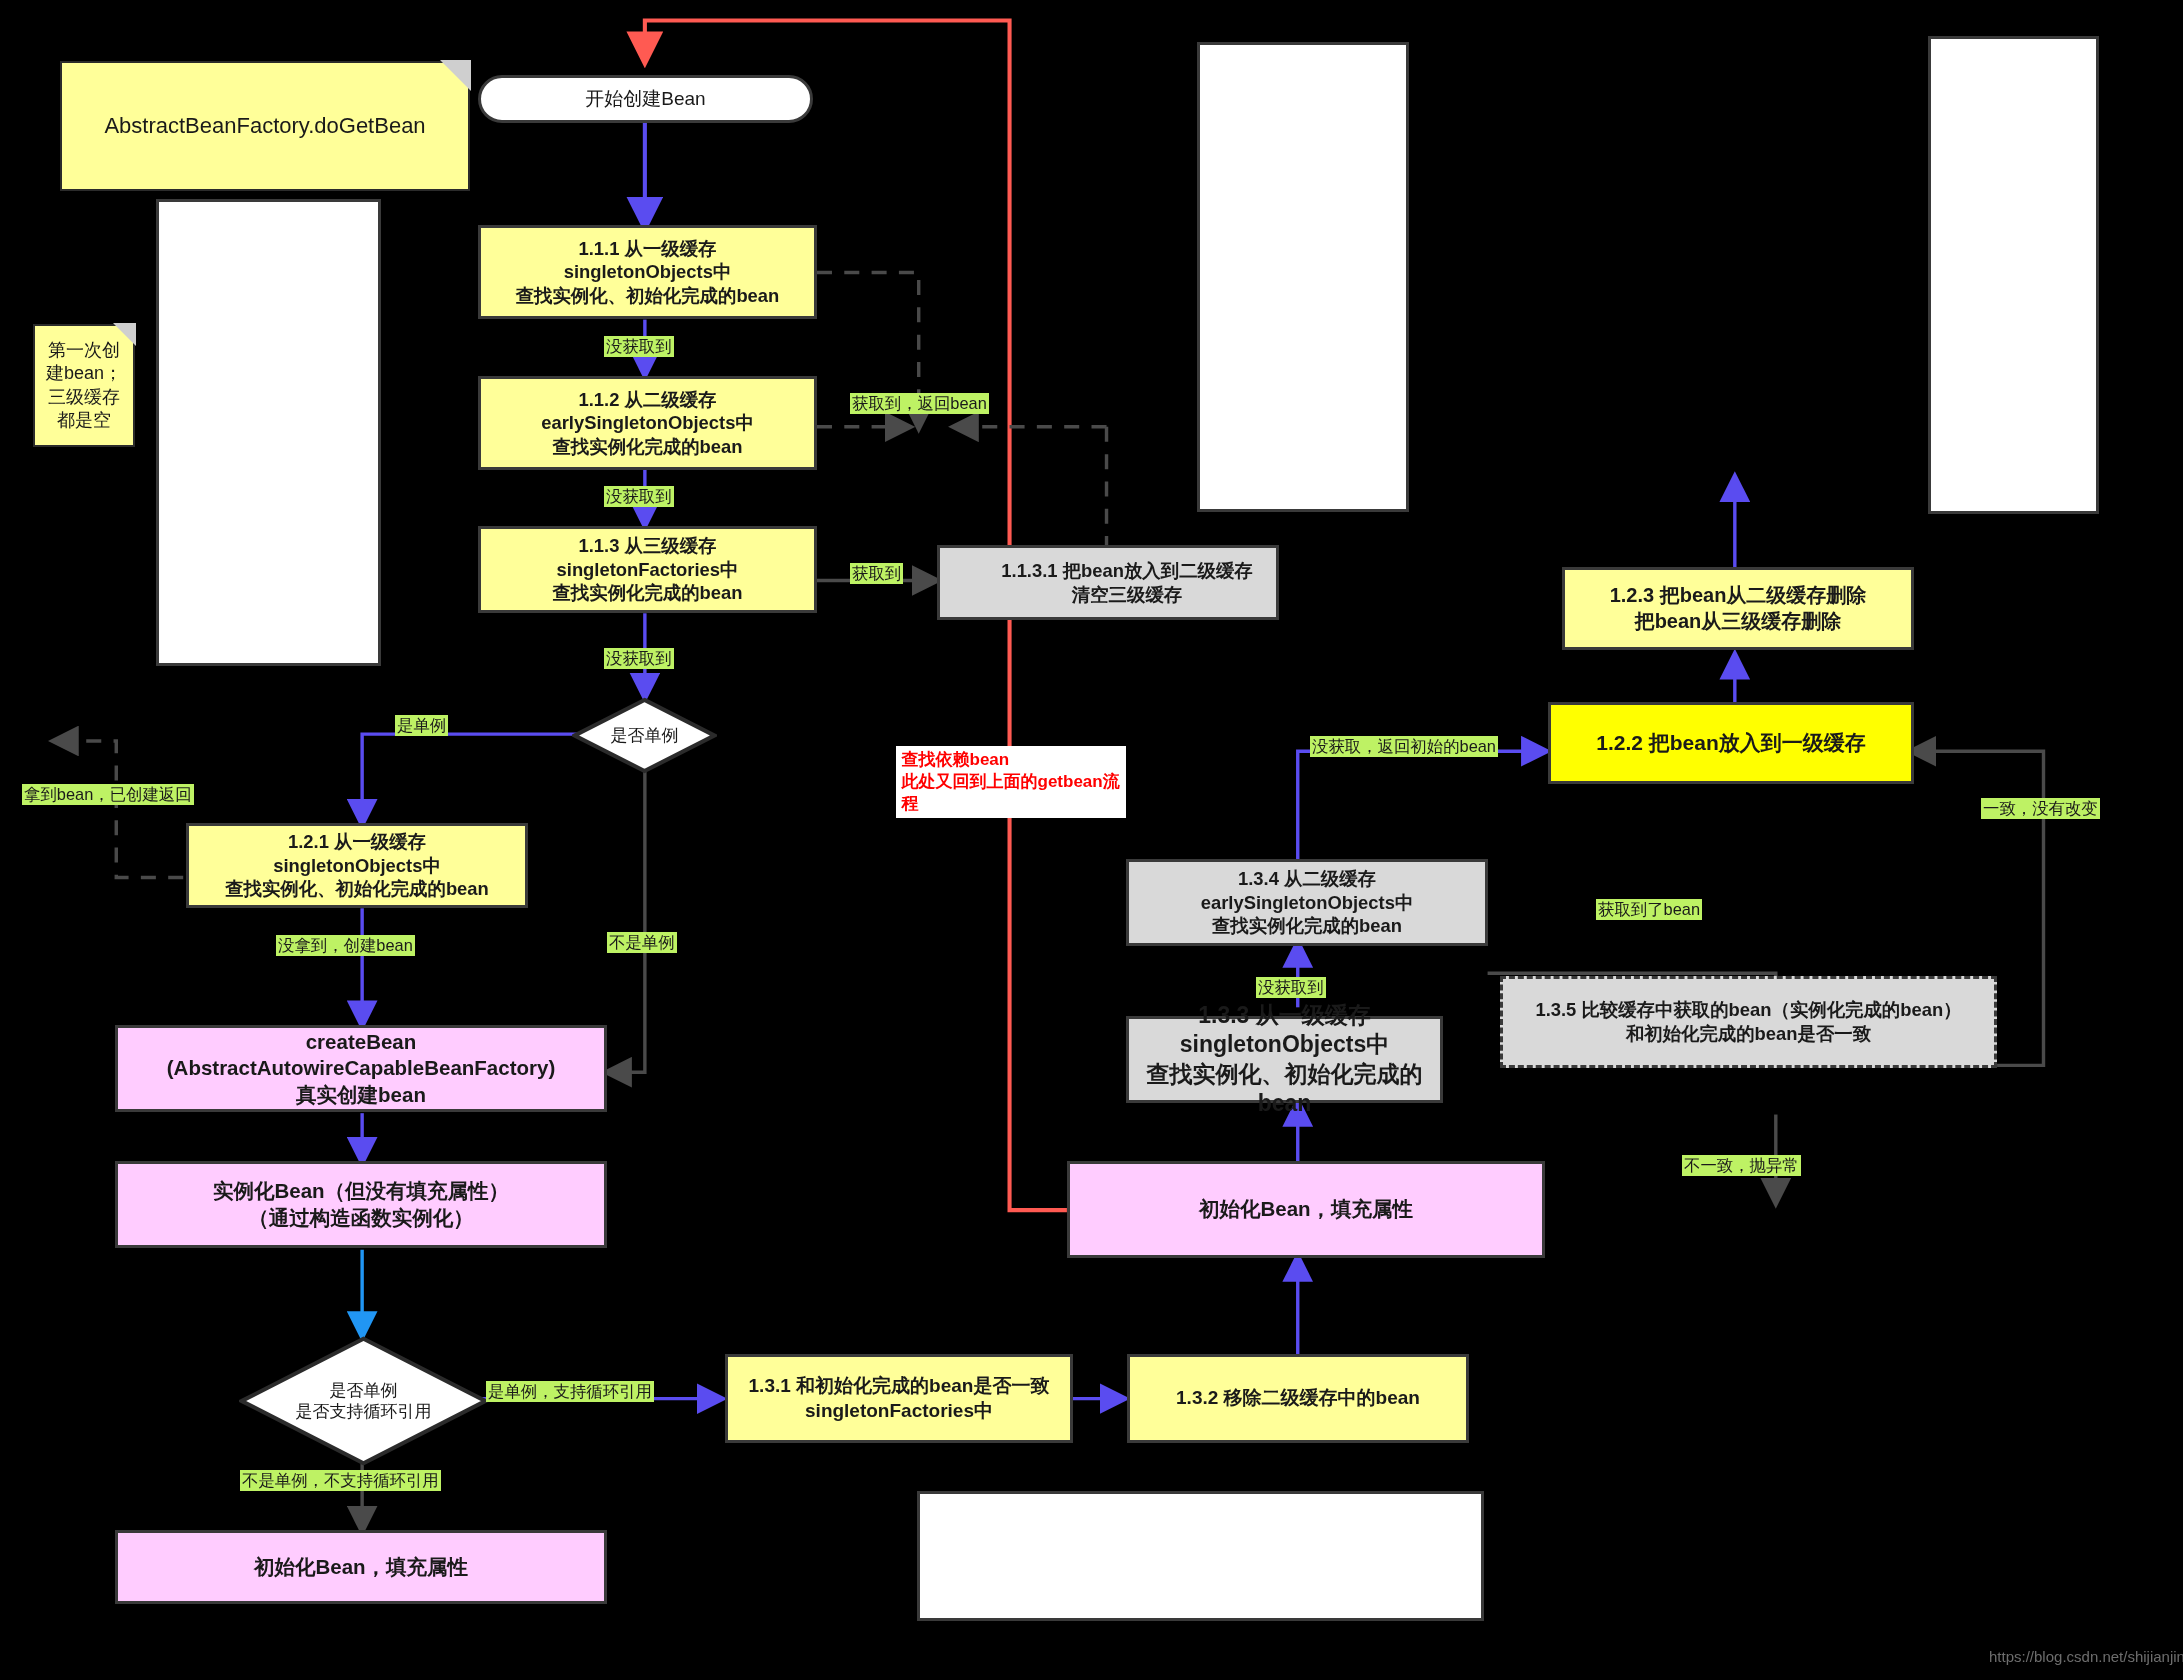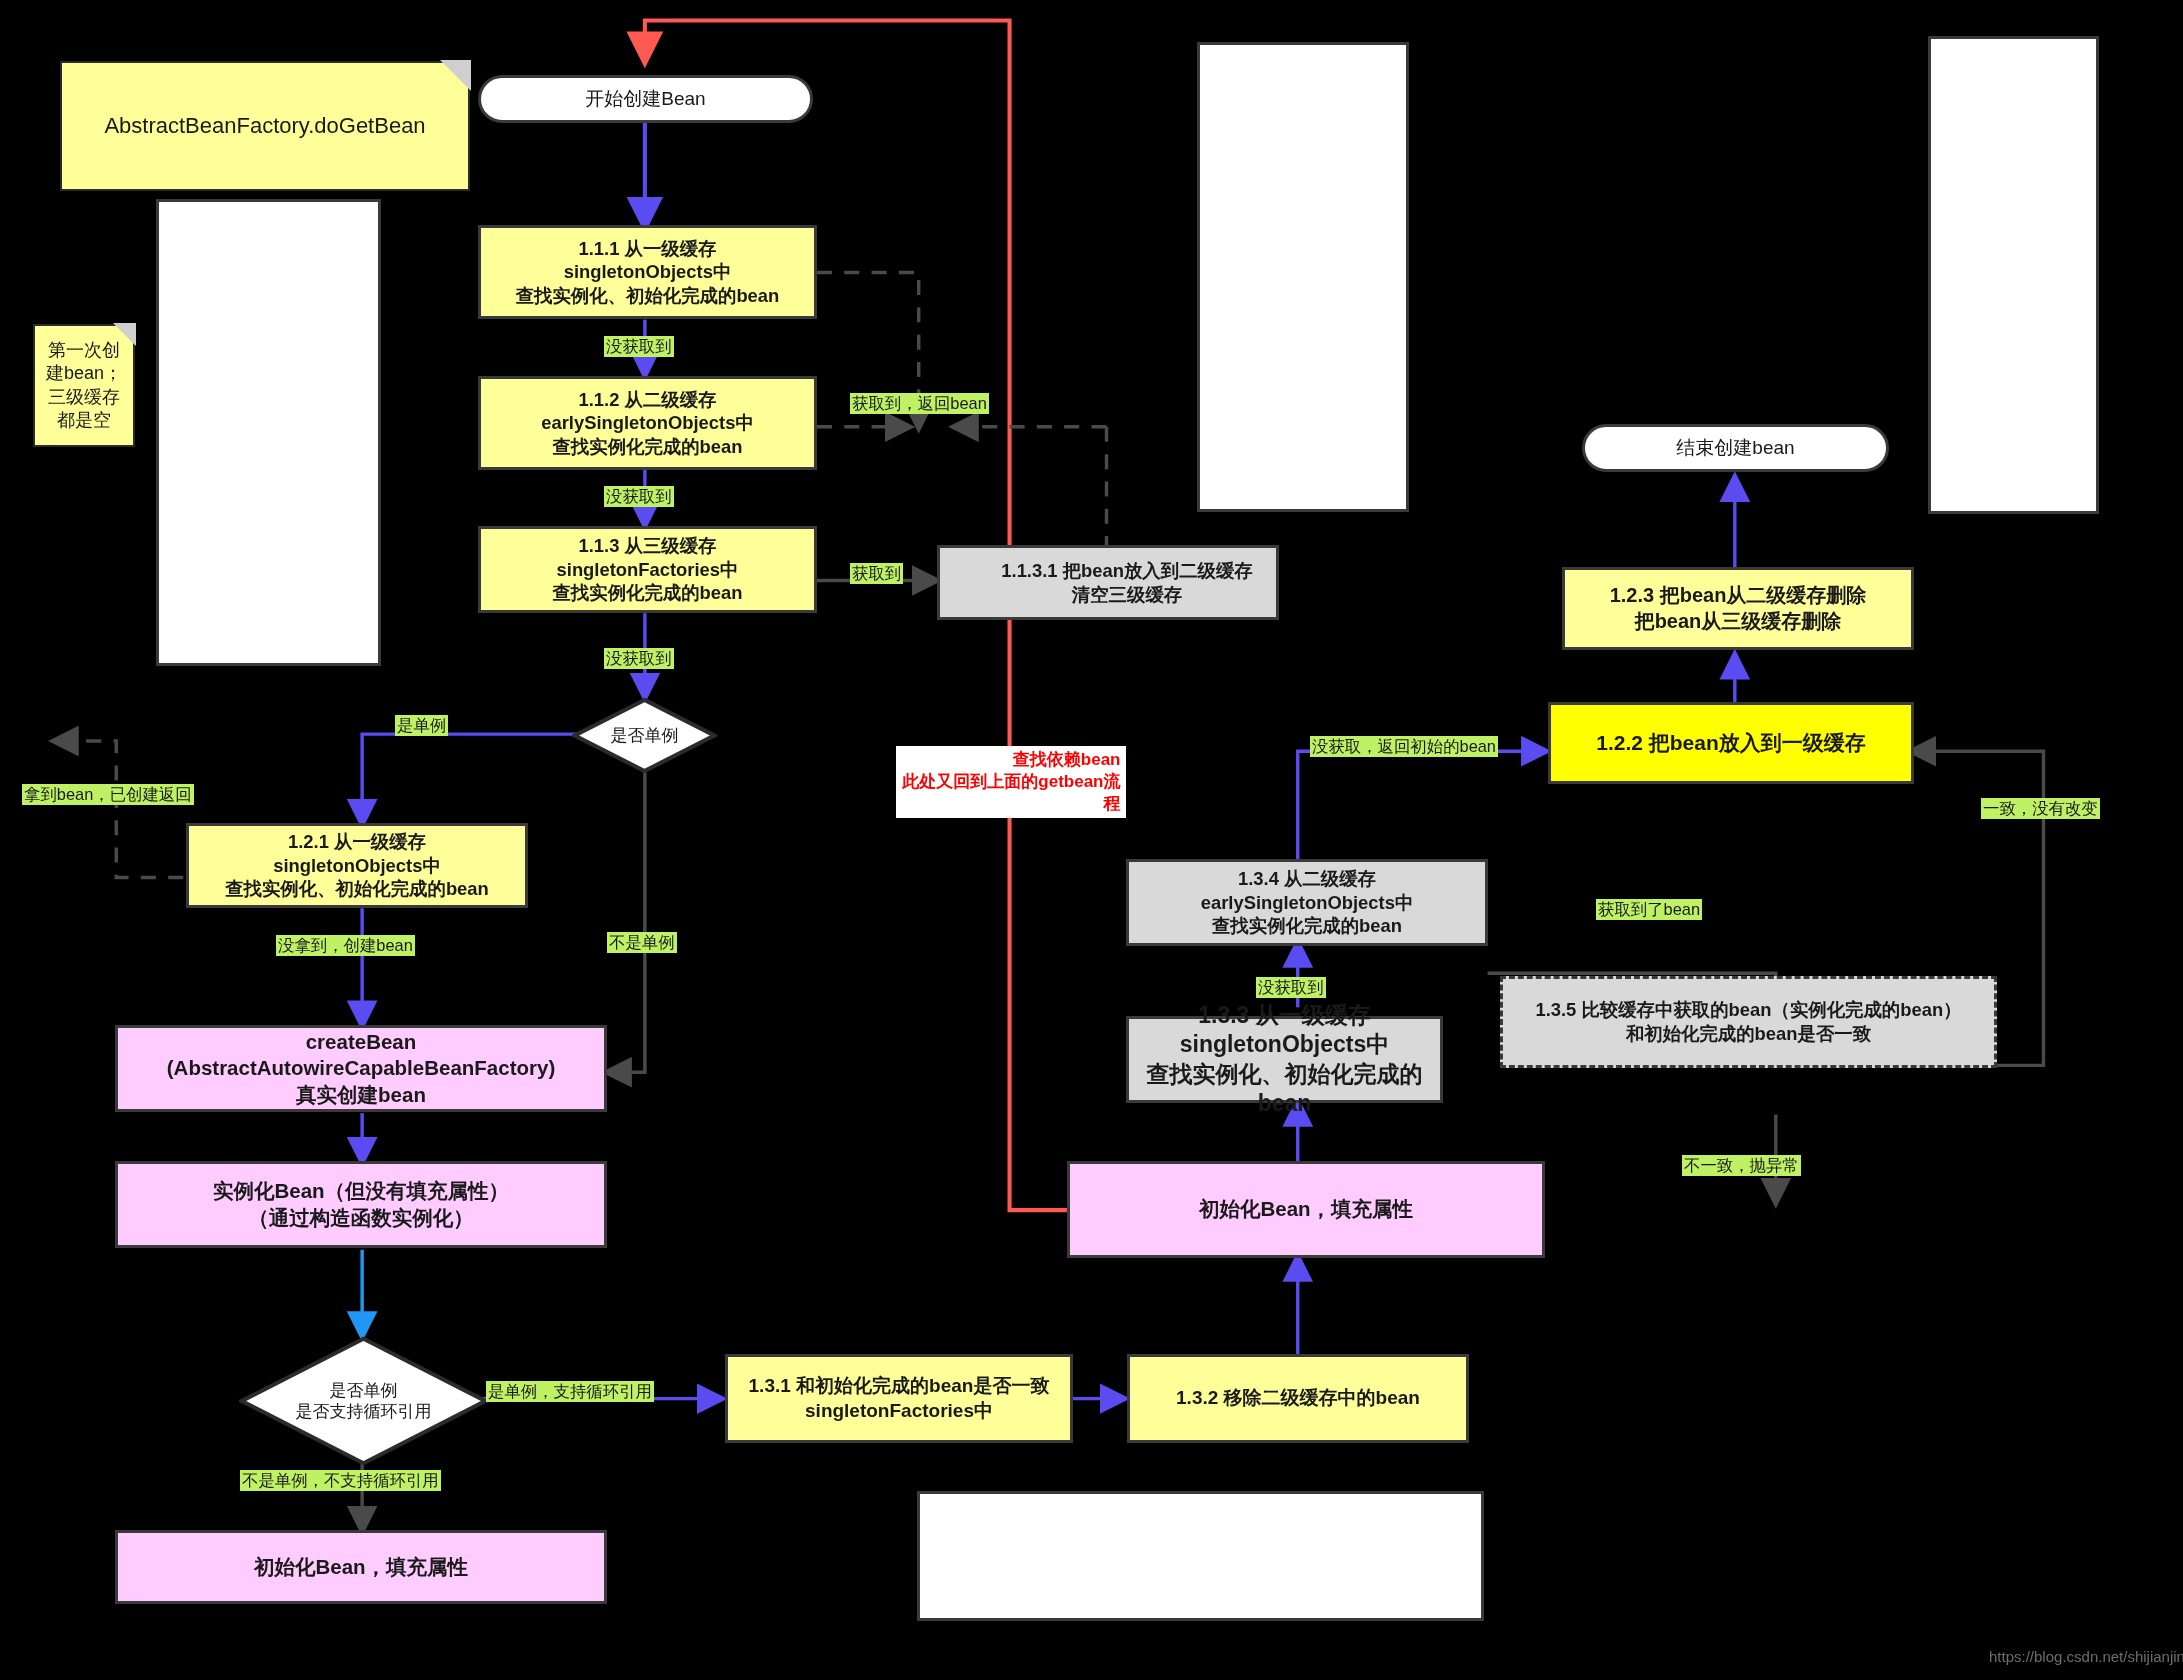--- a/index.html
+++ b/index.html
@@ -83,21 +83,21 @@
     background:#bef264;
     color:#1a1a1a;
     font-size:16.4px;
     padding:0.7px 2px;
     white-space:nowrap;
     z-index:8;
     line-height:1.2;
   }
   .redlabel {
     position:absolute; background:#ffffff; color:#ff0000;
-    font-weight:bold; text-align:right; z-index:8;
+    font-weight:bold; text-align:left; z-index:8;
     padding:2.7px 5.5px; line-height:1.3; font-size:17px; white-space:nowrap;
   }
   .watermark {
     position:absolute; color:#6d6d6d; font-size:15px; z-index:9;
   }
 </style>
 </head>
 <body>
 
 <div id="stage">
@@ -268,23 +268,20 @@
         <polygon points="4,5 171,5 147,107 28,107" fill="#ffffff" stroke="#3a3a3a" stroke-width="6"></polygon>
       </svg>
     <div class="lbl red2" style="font-size:14.3px; white-space:pre-line;">三级缓存
 实例化bean</div>
   </div>
 
   <div class="node terminator" style="left:478px; top:75px; width:335px; height:48px; font-size:19px;">
     <div class="inner">开始创建Bean</div>
   </div>
 
-  <div class="node terminator" style="left:1582px; top:424px; width:307px; height:48px; font-size:19px;">
-    <div class="inner">结束创建bean</div>
-  </div>
 
   <div class="node yellow" style="left:478px; top:225px; width:339px; height:94px; font-size:18.4px;">
     <div class="inner" style="white-space:pre-line;">1.1.1 从一级缓存
 singletonObjects中
 查找实例化、初始化完成的bean</div>
   </div>
 
   <div class="node yellow" style="left:478px; top:376px; width:339px; height:94px; font-size:18.4px;">
     <div class="inner" style="white-space:pre-line;">1.1.2 从二级缓存
 earlySingletonObjects中

